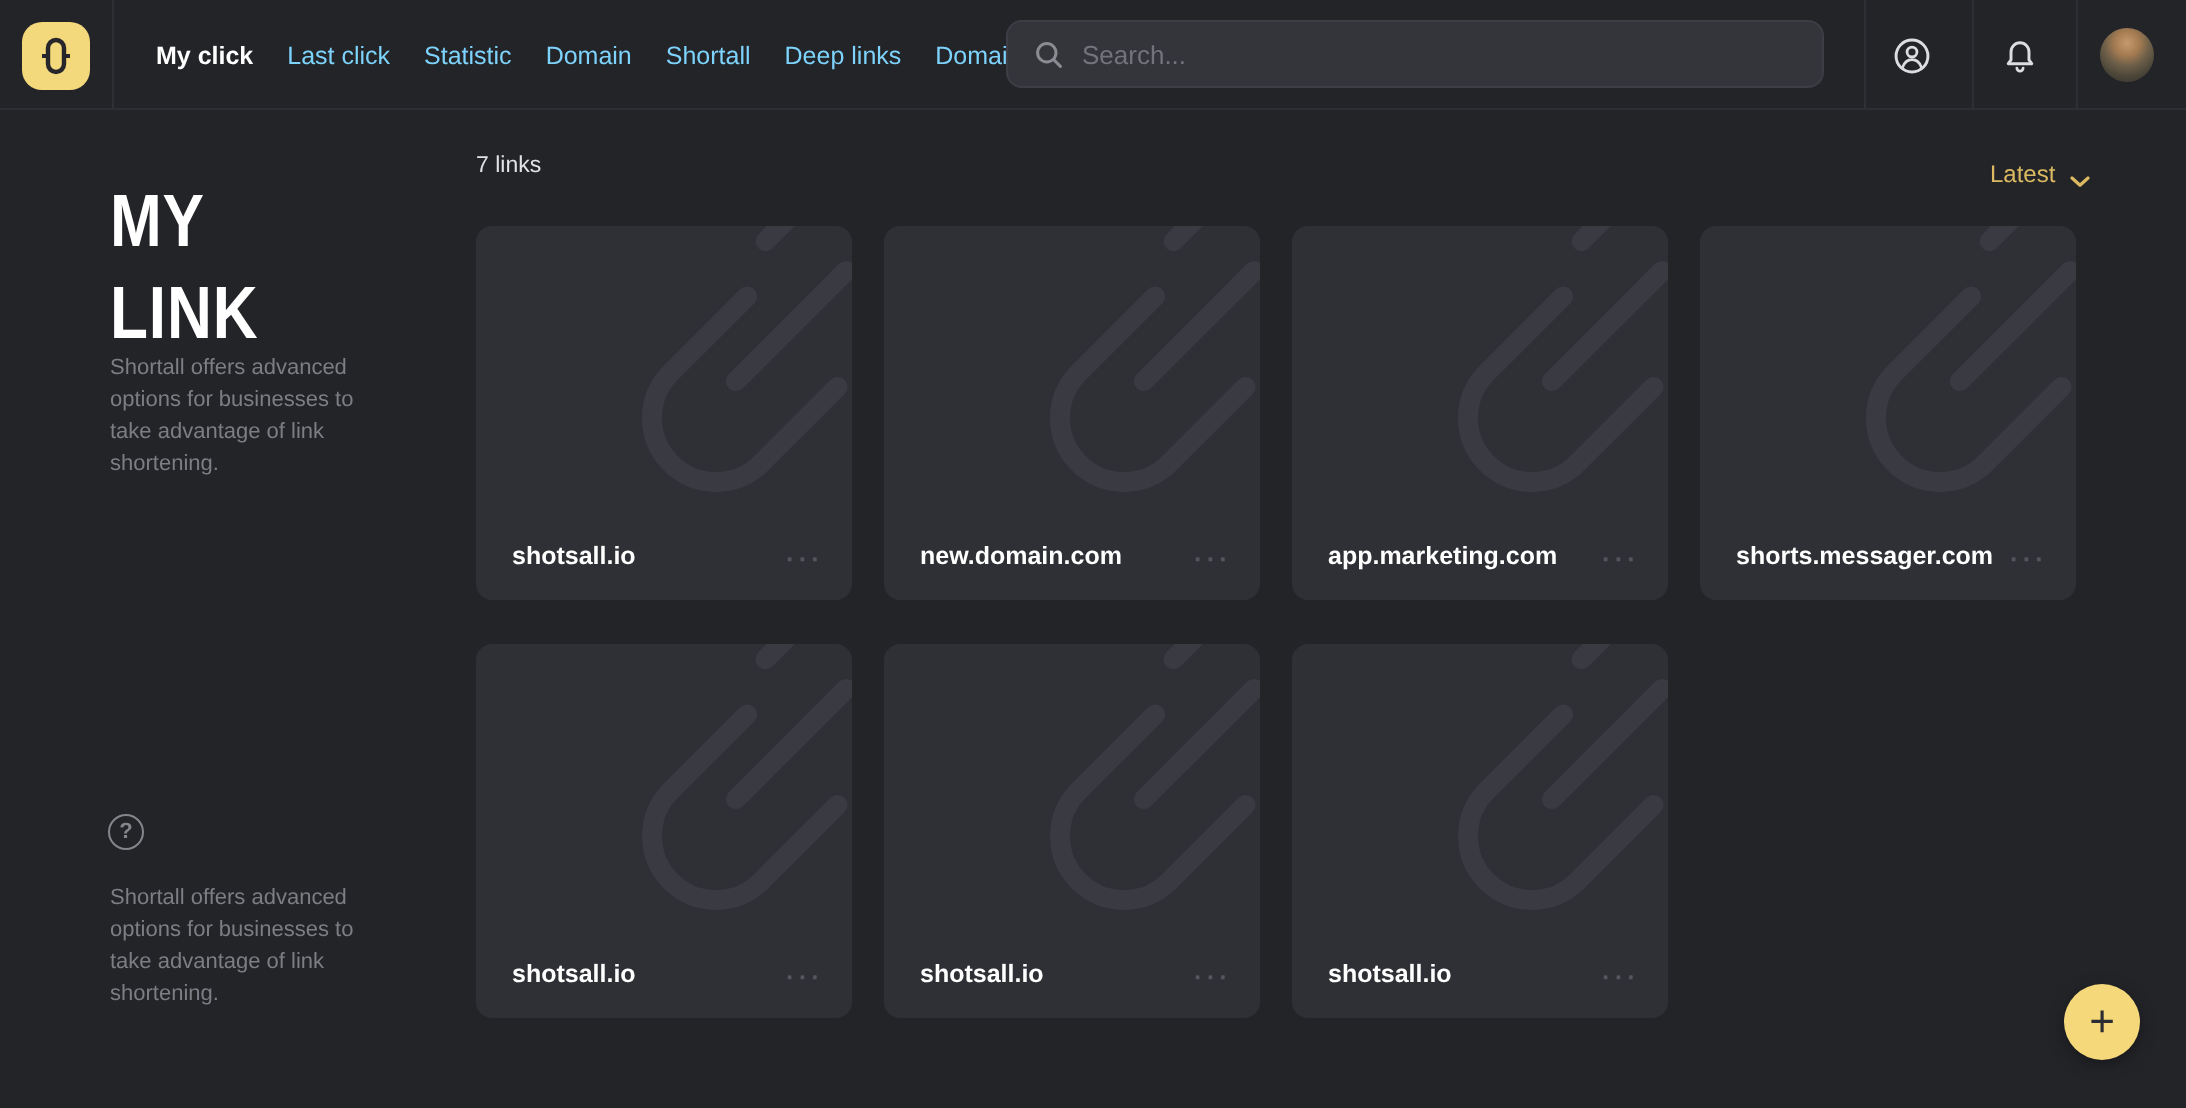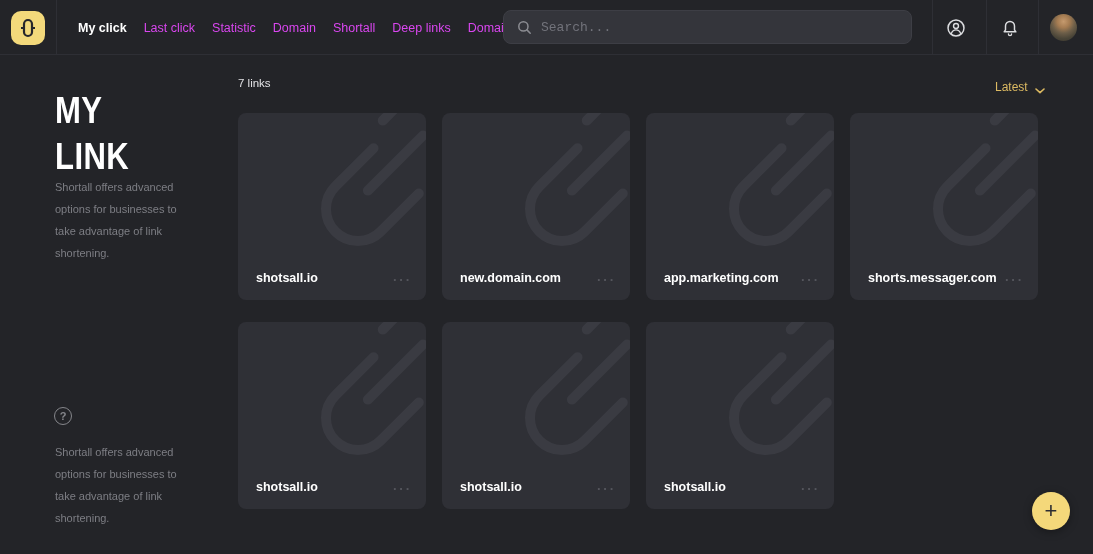--- a/index.html
+++ b/index.html
@@ -9,33 +9,33 @@
     font-family:"Liberation Sans", sans-serif;
     position:relative;
     color:#fff;
   }
 
   
   .navbar { position:absolute; left:0; top:0; width:1093px; height:55px; border-bottom:1px solid #2e2f35; background:#232428; z-index:5; }
   .logo-box { position:absolute; left:0; top:0; width:57px; height:55px; border-right:1px solid #2e2f35; display:flex; align-items:center; justify-content:center; }
   .logo { width:34px; height:34px; border-radius:10px; background:#f3d97b; display:flex; align-items:center; justify-content:center; cursor:pointer; }
   .main-nav { position:absolute; left:78px; top:0; height:55px; display:flex; align-items:center; gap:17px; }
-  .nav-item { font-size:12.5px; color:#d946ef; text-decoration:none; cursor:pointer; white-space:nowrap; }
+  .nav-item { font-size:12.5px; color:#7dd3fc; text-decoration:none; cursor:pointer; white-space:nowrap; }
   .nav-item.active { color:#ffffff; font-weight:bold; }
   .search { position:absolute; left:503px; top:10px; width:409px; height:34px; background:#34353b; border:1px solid #3d3e45; border-radius:8px; display:flex; align-items:center; padding:0 13px; gap:9px; }
-  .search input { flex:1; background:transparent; border:none; outline:none; color:#86efac; font-size:13px; font-family:Liberation Mono, monospace; }
+  .search input { flex:1; background:transparent; border:none; outline:none; color:#86efac; font-size:13px; font-family:Liberation Sans, sans-serif; }
   .search input::placeholder { color:#72737b; }
   .vdiv { position:absolute; top:0; width:1px; height:55px; background:#2e2f35; }
   .icon-btn { position:absolute; top:0; height:55px; width:32px; background:none; border:none; display:flex; align-items:center; justify-content:center; cursor:pointer; }
   .avatar { position:absolute; left:1050px; top:14px; width:27px; height:27px; border-radius:50%; cursor:pointer;
     background: radial-gradient(circle at 50% 28%, #c59a6e 0%, #a57c52 26%, #6e5f49 48%, #4a4538 72%, #35322a 100%); }
 
   
   .page-title { position:absolute; left:55px; top:88px; font-size:37px; line-height:46px; font-weight:bold; color:#ffffff; letter-spacing:.5px; transform:scaleX(.84); transform-origin:left top; }
-  .side-desc { position:absolute; left:55px; width:136px; font-size:11px; line-height:22px; color:#7d7e84; }
+  .side-desc { position:absolute; left:55px; width:136px; font-size:11px; line-height:16px; color:#7d7e84; }
   .side-desc.first { top:176px; }
   .side-desc.second { top:441px; }
   .help-icon { position:absolute; left:54px; top:407px; width:18px; height:18px; border:1.5px solid #85868b; border-radius:50%; color:#85868b; font-size:11px; font-weight:bold; display:flex; align-items:center; justify-content:center; cursor:pointer; }
 
   
   .links-count { position:absolute; left:238px; top:77px; font-size:11.5px; color:#e2e2e5; }
   .sort { position:absolute; left:995px; top:78px; height:16px; display:flex; align-items:flex-end; gap:7px; color:#dcba62; font-size:12px; cursor:pointer; background:none; border:none; font-family:"Liberation Sans", sans-serif; }
   .grid { position:absolute; left:238px; top:113px; display:grid; grid-template-columns:repeat(4,188px); gap:22px 16px; }
   .card { width:188px; height:187px; background:#2f3036; border-radius:8px; position:relative; overflow:hidden; cursor:pointer; }
   .card .decor { position:absolute; left:0; top:0; }

